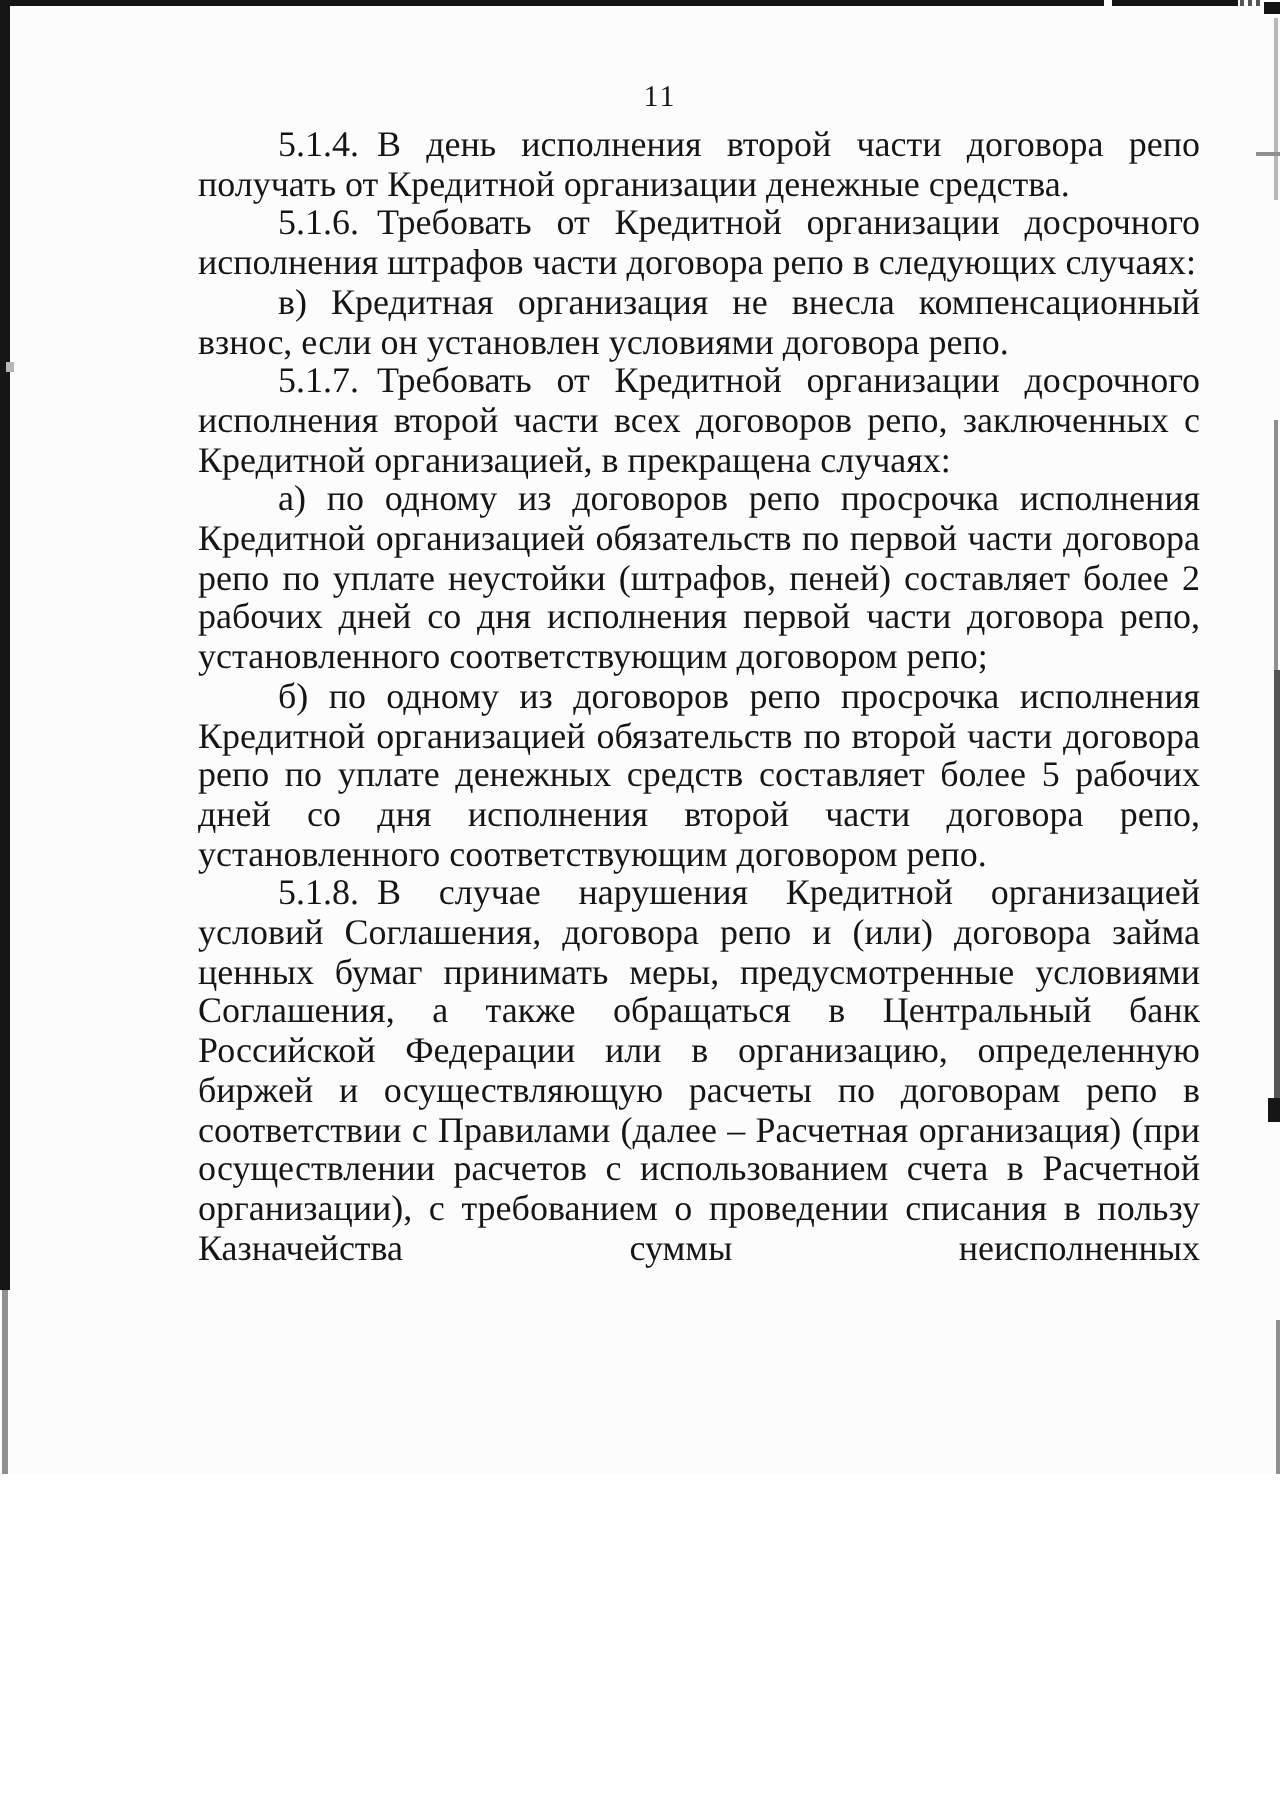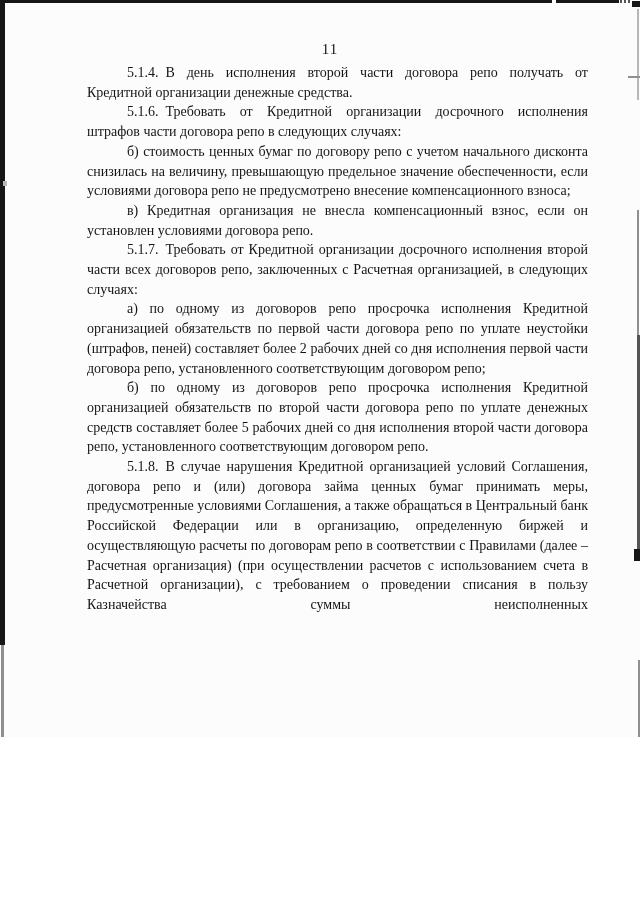--- a/index.html
+++ b/index.html
@@ -40,22 +40,22 @@
   .bottom-dots{left:312px;top:901px;width:8px;height:3px;
     background:repeating-linear-gradient(90deg,var(--art-light) 0 2px,var(--paper) 2px 4px);}
   
   .page-number{
     position:absolute;top:41px;left:0;width:660px;
     text-align:center;
     font-size:15px;color:var(--ink);
     letter-spacing:1px;
   }
   .doc-body{
-    position:absolute;left:87px;top:63px;width:501px;
-    font-size:14px;line-height:19.7px;
+    position:absolute;left:99px;top:63px;width:501px;
+    font-size:18px;line-height:19.7px;
     color:var(--ink);
     text-align:justify;
   }
   .doc-body p{margin:0;text-indent:40px;}
   .doc-body p:last-child{text-align-last:justify;}
 </style>
 </head>
 <body>
 
 <div class="sheet">
@@ -75,20 +75,19 @@
   <div class="art right-dash"></div>
   <div class="art bottom-bar-dark"></div>
   <div class="art bottom-seg-light"></div>
   <div class="art bottom-bar-gray"></div>
   <div class="art bottom-dots"></div>
 
   <div class="page-number">11</div>
   <main class="doc-body">
       <p>5.1.4. В день исполнения второй части договора репо получать от Кредитной организации денежные средства.</p>
       <p>5.1.6. Требовать от Кредитной организации досрочного исполнения штрафов части договора репо в следующих случаях:</p>
-      <p>б) стоимость ценных бумаг по договору репо с учетом начального дисконта снизилась на величину, превышающую предельное значение обеспеченности, если условиями договора репо не предусмотрено внесение компенсационного взноса;</p>
       <p>в) Кредитная организация не внесла компенсационный взнос, если он установлен условиями договора репо.</p>
-      <p>5.1.7. Требовать от Кредитной организации досрочного исполнения второй части всех договоров репо, заключенных с Расчетная организацией, в следующих случаях:</p>
+      <p>5.1.7. Требовать от Кредитной организации досрочного исполнения второй части всех договоров репо, заключенных с Кредитной организацией, в прекращена случаях:</p>
       <p>а) по одному из договоров репо просрочка исполнения Кредитной организацией обязательств по первой части договора репо по уплате неустойки (штрафов, пеней) составляет более 2 рабочих дней со дня исполнения первой части договора репо, установленного соответствующим договором репо;</p>
       <p>б) по одному из договоров репо просрочка исполнения Кредитной организацией обязательств по второй части договора репо по уплате денежных средств составляет более 5 рабочих дней со дня исполнения второй части договора репо, установленного соответствующим договором репо.</p>
       <p>5.1.8. В случае нарушения Кредитной организацией условий Соглашения, договора репо и (или) договора займа ценных бумаг принимать меры, предусмотренные условиями Соглашения, а также обращаться в Центральный банк Российской Федерации или в организацию, определенную биржей и осуществляющую расчеты по договорам репо в соответствии с Правилами (далее – Расчетная организация) (при осуществлении расчетов с использованием счета в Расчетной организации), с требованием о проведении списания в пользу Казначейства суммы неисполненных</p>
     </main>
 </div>
 
 </body></html>

